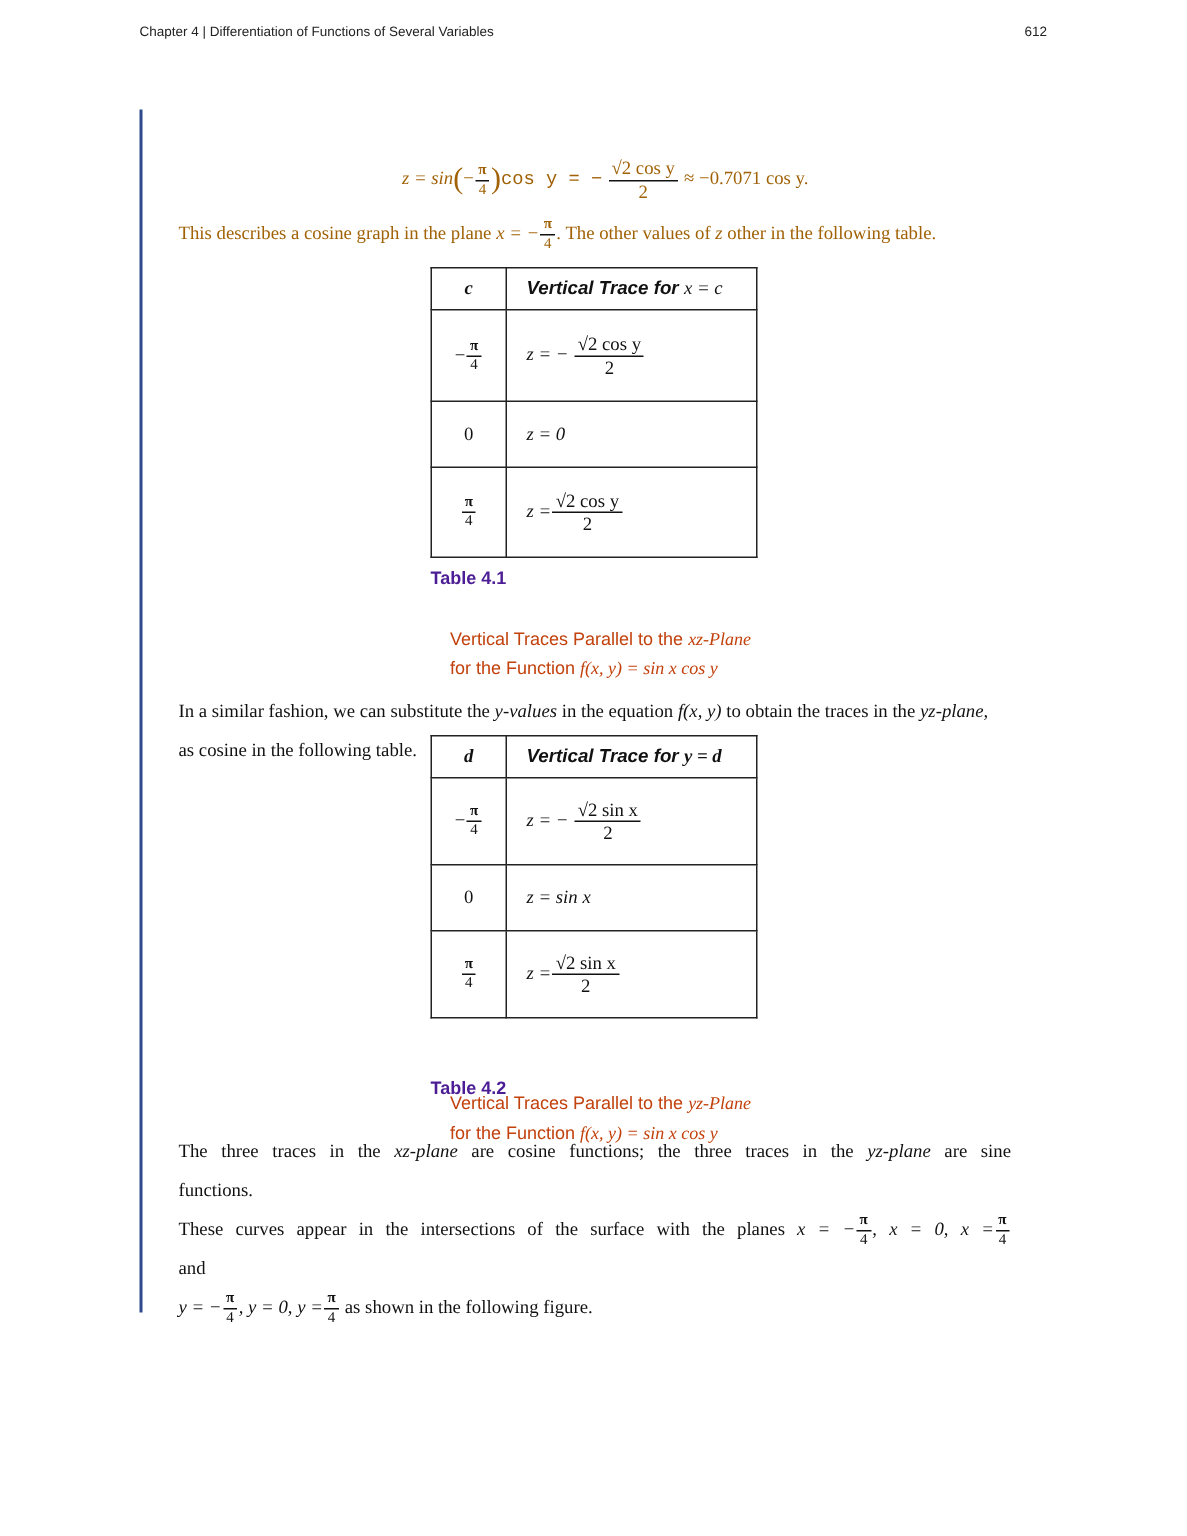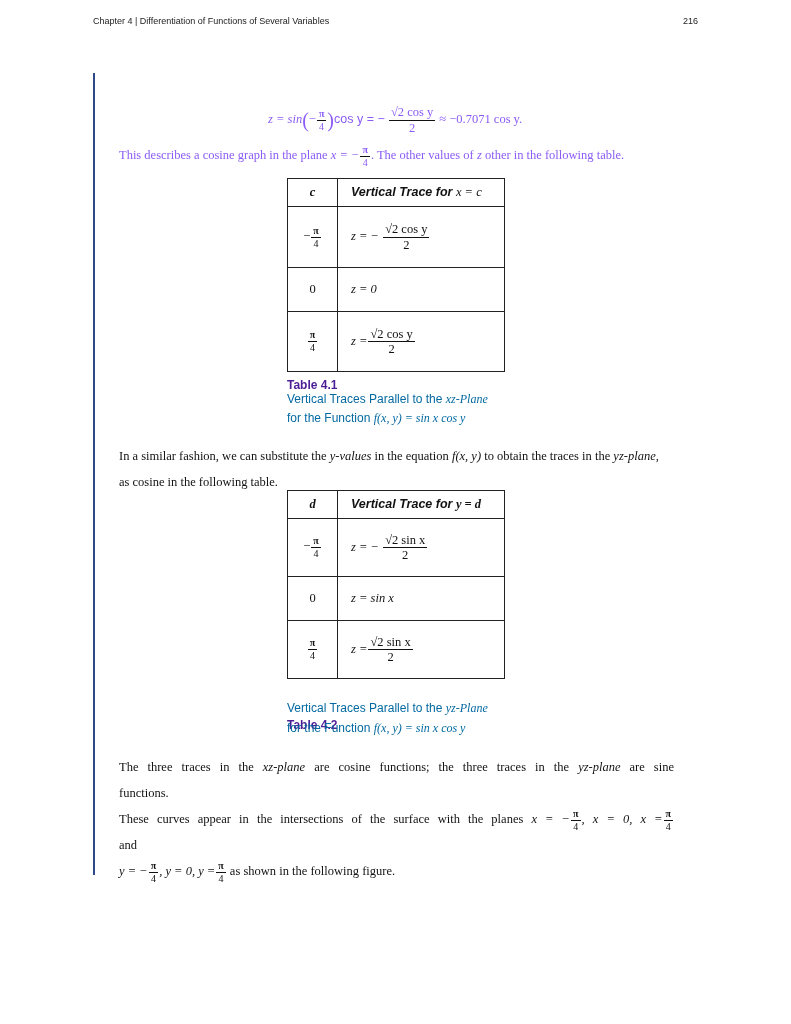--- a/index.html
+++ b/index.html
@@ -3,44 +3,44 @@
 <meta charset="utf-8">
 <style>
   html, body { margin:0; padding:0; background:#ffffff; }
   body { width:791px; height:1024px; position:relative; overflow:hidden; color:#111; }
   .hdr { position:absolute; top:16px; font-family:"Liberation Sans", sans-serif; font-size:9px; color:#222; }
   .hdr-left { left:93px; }
   .hdr-right { left:683px; }
   .sidebar-bar { position:absolute; left:93px; top:73px; width:2px; height:802px; background:#2e4a8c; }
   .serif { font-family:"Liberation Serif", serif; }
   .math { font-family:"Liberation Serif", serif; font-style:italic; }
-  .mrm { font-family:Liberation Sans, sans-serif; font-style:normal; }
-  .line { position:absolute; font-family:"Liberation Serif", serif; font-size:12.5px; color:#8b5cf6; white-space:nowrap; }
+  .mrm { font-family:Liberation Mono, monospace; font-style:normal; }
+  .line { position:absolute; font-family:"Liberation Serif", serif; font-size:12.5px; color:#a16207; white-space:nowrap; }
   .frac { display:inline-block; vertical-align:middle; text-align:center; line-height:1; margin:0 1px; }
   .frac .num { display:block; border-bottom:1px solid #111; padding:0 2px 1px; }
   .frac .den { display:block; padding:1px 2px 0; }
   .frac.small { font-size:10px; }
   .frac.small .num { font-weight:bold; }
   .big-paren { font-size:20px; vertical-align:middle; }
   table.trace { position:absolute; border-collapse:collapse; left:287px; width:218px; }
   table.trace td, table.trace th { border:1.3px solid #222; padding:0; }
   table.trace th { font-family:"Liberation Sans", sans-serif; font-style:italic; font-weight:bold; font-size:12.5px; height:27px; }
   table.trace td.c1 { width:49px; text-align:center; vertical-align:middle; font-family:"Liberation Serif", serif; font-size:12.5px; }
   table.trace td.c2 { vertical-align:middle; padding-left:13px; font-family:"Liberation Serif", serif; font-size:12.5px; }
   table.trace th.h1 { width:49px; text-align:center; }
   table.trace th.h2 { text-align:left; padding-left:13px; }
   .caption-num { position:absolute; left:287px; font-family:"Liberation Sans", sans-serif; font-weight:bold; font-size:12px; color:#4c1d95; }
-  .caption-txt { position:absolute; left:287px; font-family:"Liberation Sans", sans-serif; font-size:12px; color:#0369a1; white-space:nowrap; }
+  .caption-txt { position:absolute; left:300px; font-family:"Liberation Sans", sans-serif; font-size:12px; color:#c2410c; white-space:nowrap;margin-top:27px; }
   .para { position:absolute; left:119px; width:555px; font-family:"Liberation Serif", serif; font-size:12.5px; color:#111; line-height:26px; text-align:justify; }
 </style>
 </head>
 <body>
 
 <div class="hdr hdr-left">Chapter 4 | Differentiation of Functions of Several Variables</div>
-<div class="hdr hdr-right">216</div>
+<div class="hdr hdr-right">612</div>
 <div class="sidebar-bar"></div>
 
 <div class="line" style="left:268px; top:106px;">
   <span class="math">z = sin</span><span class="big-paren">(</span><span>−</span><span class="frac small"><span class="num">π</span><span class="den">4</span></span><span class="big-paren">)</span><span class="mrm">cos y = −</span>
   <span class="frac"><span class="num">√2 cos y</span><span class="den">2</span></span>
   <span>≈ −0.7071 cos y.</span>
 </div>
 
 <div class="line" style="left:119px; top:145px;">
   <span>This describes a cosine graph in the plane </span><span class="math">x = −</span><span class="frac small"><span class="num">π</span><span class="den">4</span></span><span>. The other values of </span><span class="math">z</span><span> other in the following table.</span>
@@ -63,21 +63,21 @@
   <tr style="height:60px;">
     <td class="c1"><span class="frac small"><span class="num">π</span><span class="den">4</span></span></td>
     <td class="c2"><span class="math">z =</span><span class="frac"><span class="num">√2 cos y</span><span class="den">2</span></span></td>
   </tr>
 </tbody>
   </table>
 <div class="caption-num" style="top:378px;">Table 4.1</div>
 <div class="caption-txt" style="top:392px;"><span>Vertical Traces Parallel to the </span><span class="math">xz-Plane</span></div>
 <div class="caption-txt" style="top:411px;"><span>for the Function </span><span class="math">f(x, y) = sin x cos y</span></div>
 
-<div class="para" style="top:443px;">
+<div class="para" style="top:461px;">
   <span>In a similar fashion, we can substitute the </span><span class="math">y-values</span><span> in the equation </span><span class="math">f(x, y)</span><span> to obtain the traces in the </span><span class="math">yz-plane,</span><br><span>as cosine in the following table.</span>
 </div>
 
 <table class="trace" style="top:490px;">
   <tbody>
       <tr>
     <th class="h1 serif"><span class="math" style="font-weight:bold">d</span></th>
     <th class="h2"><span>Vertical Trace for </span><span class="math" style="font-weight:bold">y = d</span></th>
   </tr>
   <tr style="height:58px;">

